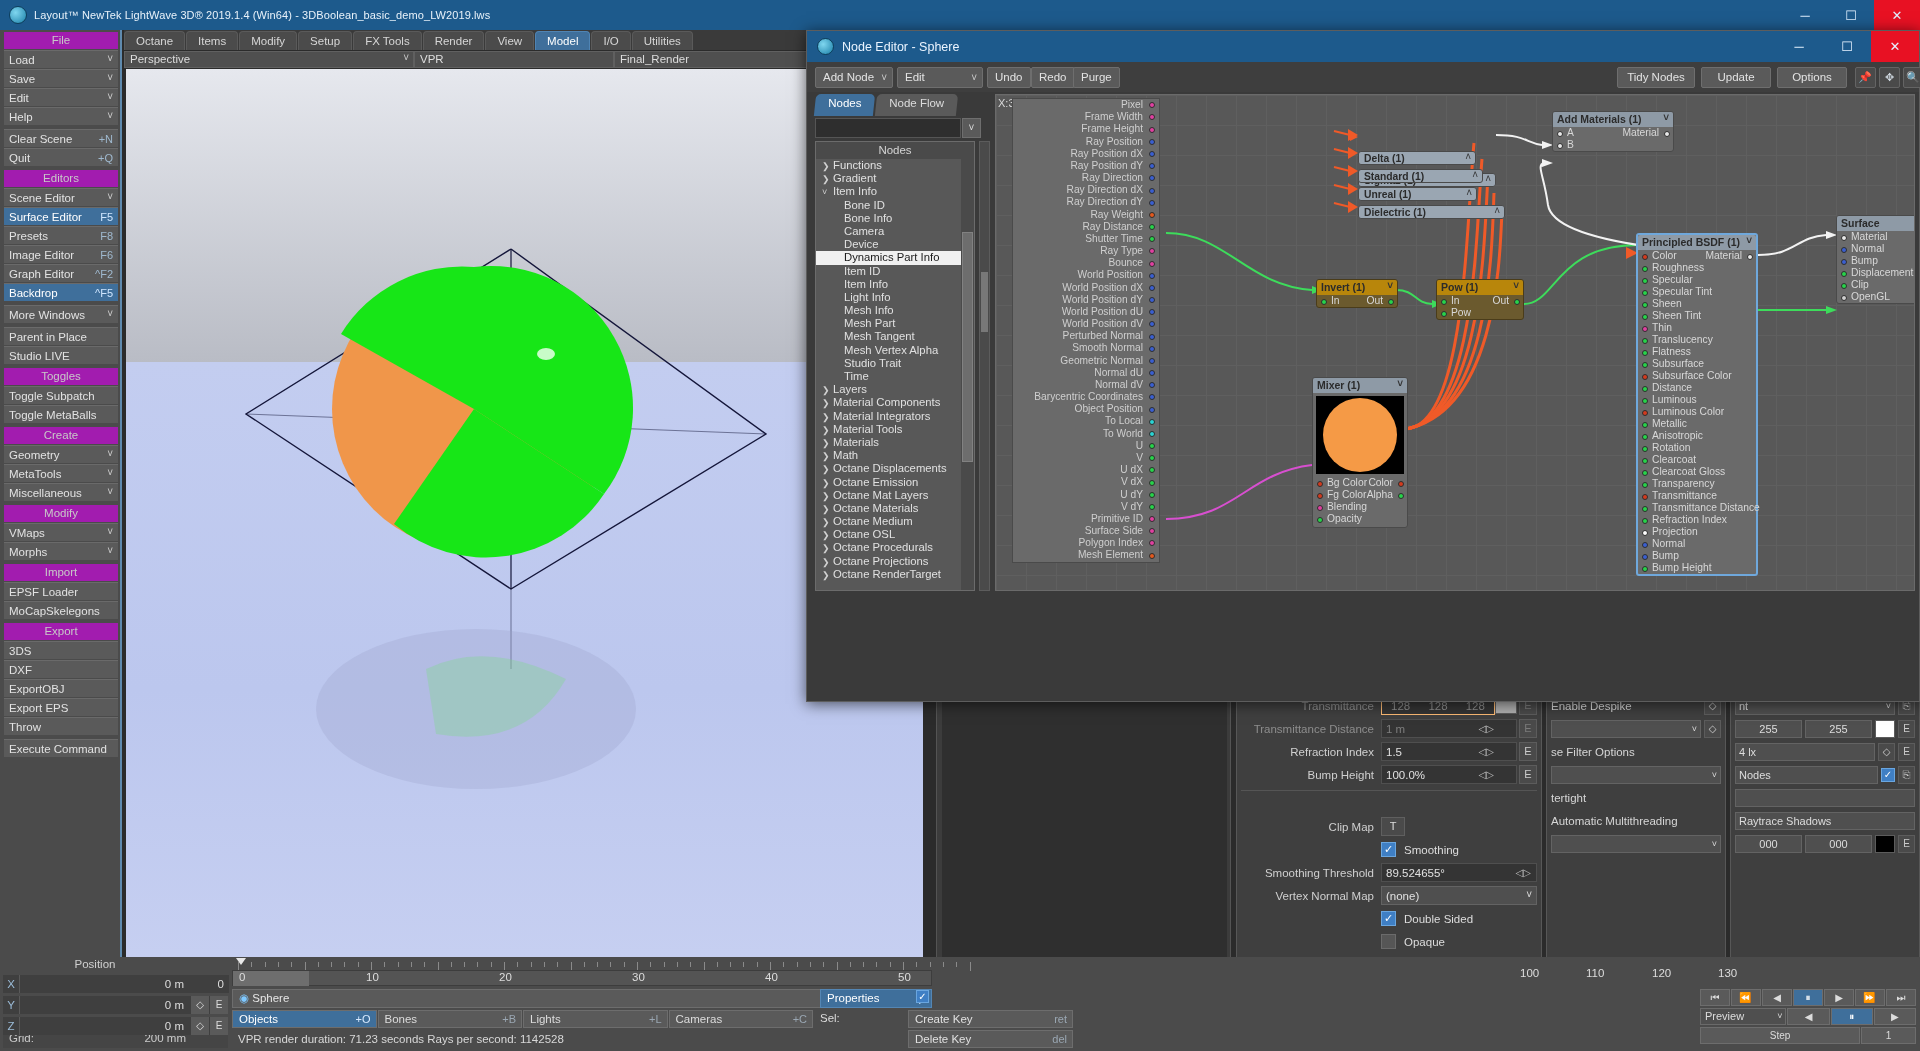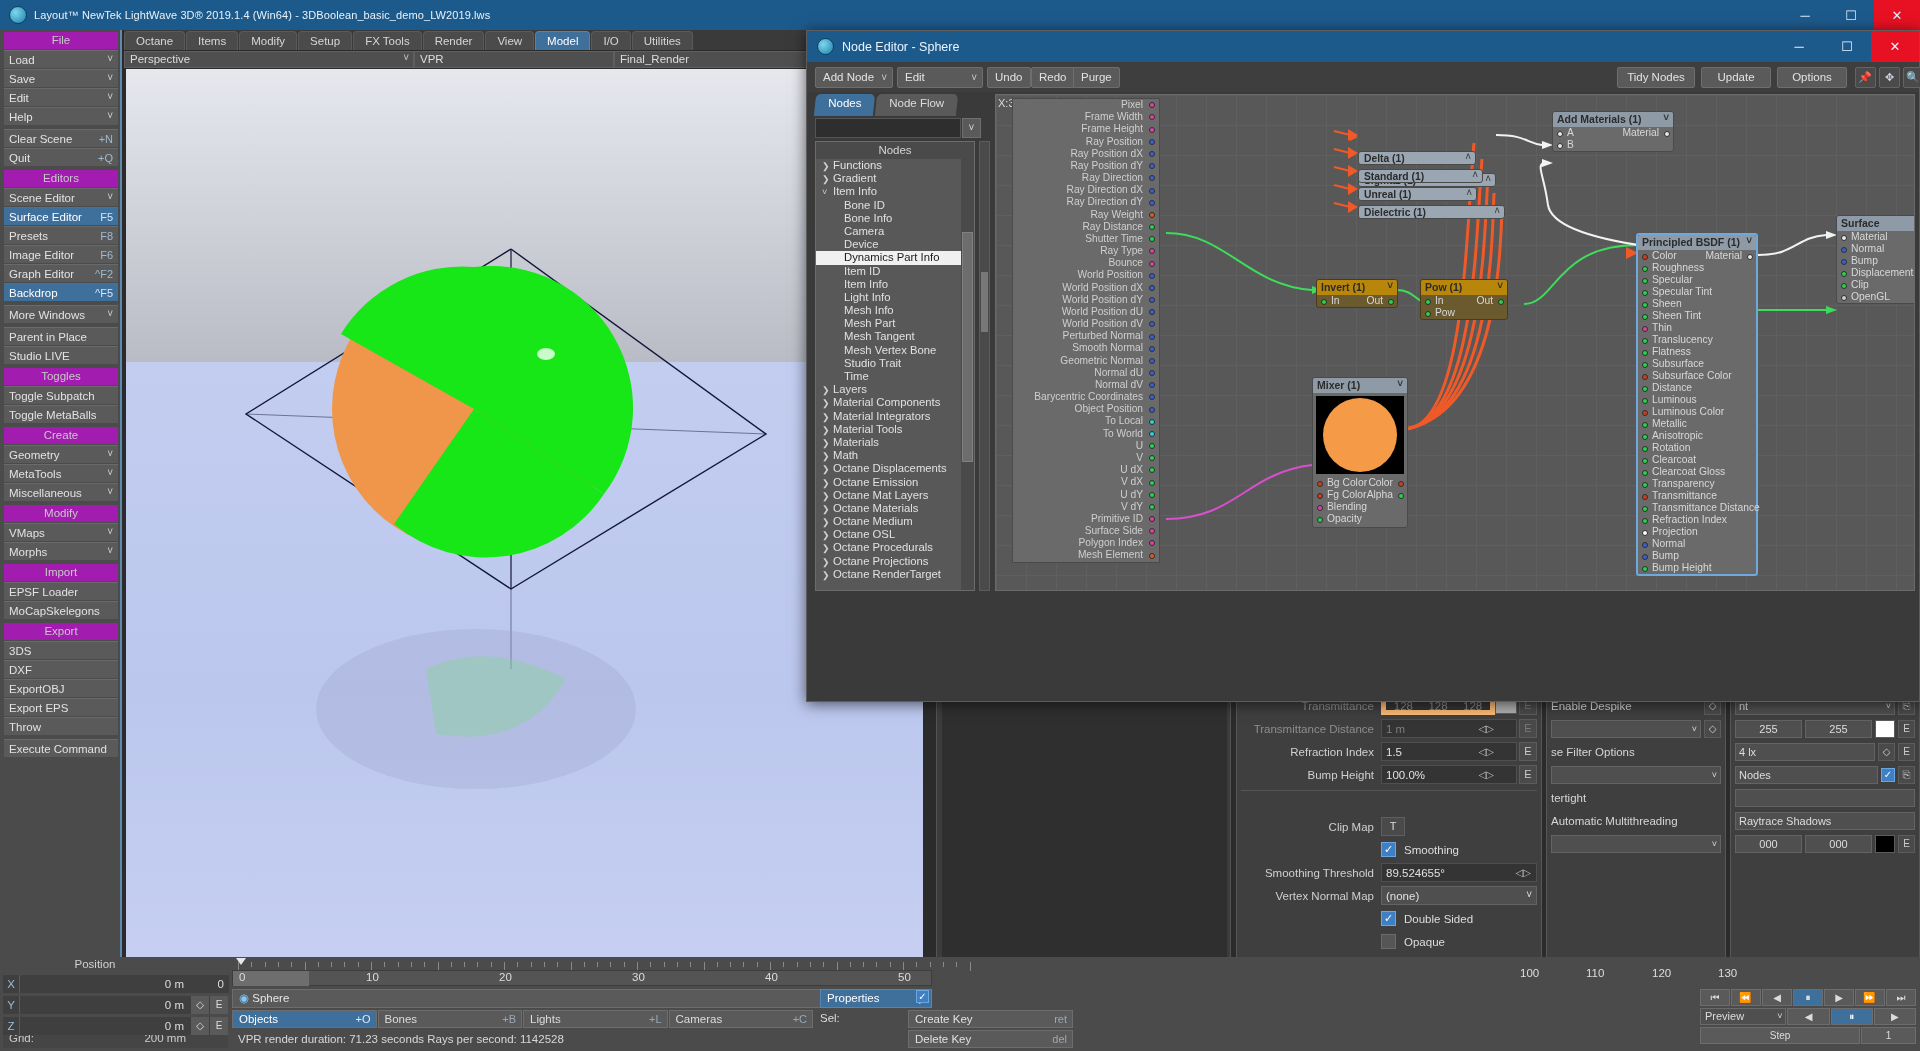--- a/index.html
+++ b/index.html
@@ -140,21 +140,21 @@
     color:#d0d0d0; }
   .sp-lbl.dim { color:#8d8d8d; }
   .sp-fld { flex:1; height:19px; background:#343434; border:1px solid #4f4f4f;
     font-size:11.5px; color:#e0e0e0; padding:1px 4px; position:relative; line-height:16px; }
   .sp-fld.dim { color:#7e7e7e; }
   .sp-arrows { position:absolute; right:22px; top:1px; font-size:10px; color:#b9b9b9; }
   .sp-e { width:18px; height:19px; background:#4a4a4a; border:1px solid #5c5c5c;
     text-align:center; font-size:11px; line-height:16px; color:#ccc; margin-left:2px; }
   .sp-e.dim { color:#7b7b7b; }
   .sp-swatch { width:22px; height:17px; background:#b0b0b0; border:1px solid #5c5c5c; }
-  .triple { flex:1; display:flex; background:#343434; border:5px solid #fdba74;
+  .triple { flex:1; display:flex; background:#343434; border:1px solid #fdba74;
     height:19px; align-items:center; }
   .triple span { flex:1; text-align:center; font-size:11.5px; color:#8d8d8d; }
   .sp-chk { width:15px; height:15px; background:#3f7fc4; border:1px solid #6aa6df;
     color:#fff; font-size:11px; text-align:center; line-height:13px; }
   .sp-chk.off { background:#565656; border-color:#6b6b6b; }
   .sp-chktxt { margin-left:8px; font-size:11.5px; color:#ddd; }
   .sp-tbtn { width:24px; height:19px; background:#4a4a4a; border:1px solid #5f5f5f;
     text-align:center; font-size:11px; line-height:16px; color:#ddd; }
   .sp-sel { flex:1; height:19px; background:#4f4f4f; border:1px solid #636363;
     font-size:11.5px; color:#e0e0e0; padding:1px 4px; position:relative; line-height:16px; }
@@ -736,21 +736,21 @@
           <div class="nl-item child"><span>Bone Info</span></div>
           <div class="nl-item child"><span>Camera</span></div>
           <div class="nl-item child"><span>Device</span></div>
           <div class="nl-item child hl"><span>Dynamics Part Info</span></div>
           <div class="nl-item child"><span>Item ID</span></div>
           <div class="nl-item child"><span>Item Info</span></div>
           <div class="nl-item child"><span>Light Info</span></div>
           <div class="nl-item child"><span>Mesh Info</span></div>
           <div class="nl-item child"><span>Mesh Part</span></div>
           <div class="nl-item child"><span>Mesh Tangent</span></div>
-          <div class="nl-item child"><span>Mesh Vertex Bone</span></div>
+          <div class="nl-item child"><span>Mesh Vertex Alpha</span></div>
           <div class="nl-item child"><span>Studio Trait</span></div>
           <div class="nl-item child"><span>Time</span></div>
           <div class="nl-item"><span class="ar">❯</span><span>Layers</span></div>
           <div class="nl-item"><span class="ar">❯</span><span>Material Components</span></div>
           <div class="nl-item"><span class="ar">❯</span><span>Material Integrators</span></div>
           <div class="nl-item"><span class="ar">❯</span><span>Material Tools</span></div>
           <div class="nl-item"><span class="ar">❯</span><span>Materials</span></div>
           <div class="nl-item"><span class="ar">❯</span><span>Math</span></div>
           <div class="nl-item"><span class="ar">❯</span><span>Octane Displacements</span></div>
           <div class="nl-item"><span class="ar">❯</span><span>Octane Emission</span></div>
@@ -907,21 +907,21 @@
           <span class="cv">˅</span>
         </div>
         <div class="row">
           <span class="dot" style="background:#27d34a"></span>
           <span>In</span>
           <span class="rr">Out</span>
           <span class="dotr" style="background:#27d34a"></span>
         </div>
       </div>
 
-      <div class="node gold" style="left:424px;top:184px;width:88px">
+      <div class="node gold" style="left:440px;top:184px;width:88px">
         <div class="node-hdr">
           <span>Pow (1)</span>
           <span class="cv">˅</span>
         </div>
         <div class="row">
           <span class="dot" style="background:#27d34a"></span>
           <span>In</span>
           <span class="rr">Out</span>
           <span class="dotr" style="background:#27d34a"></span>
         </div>

